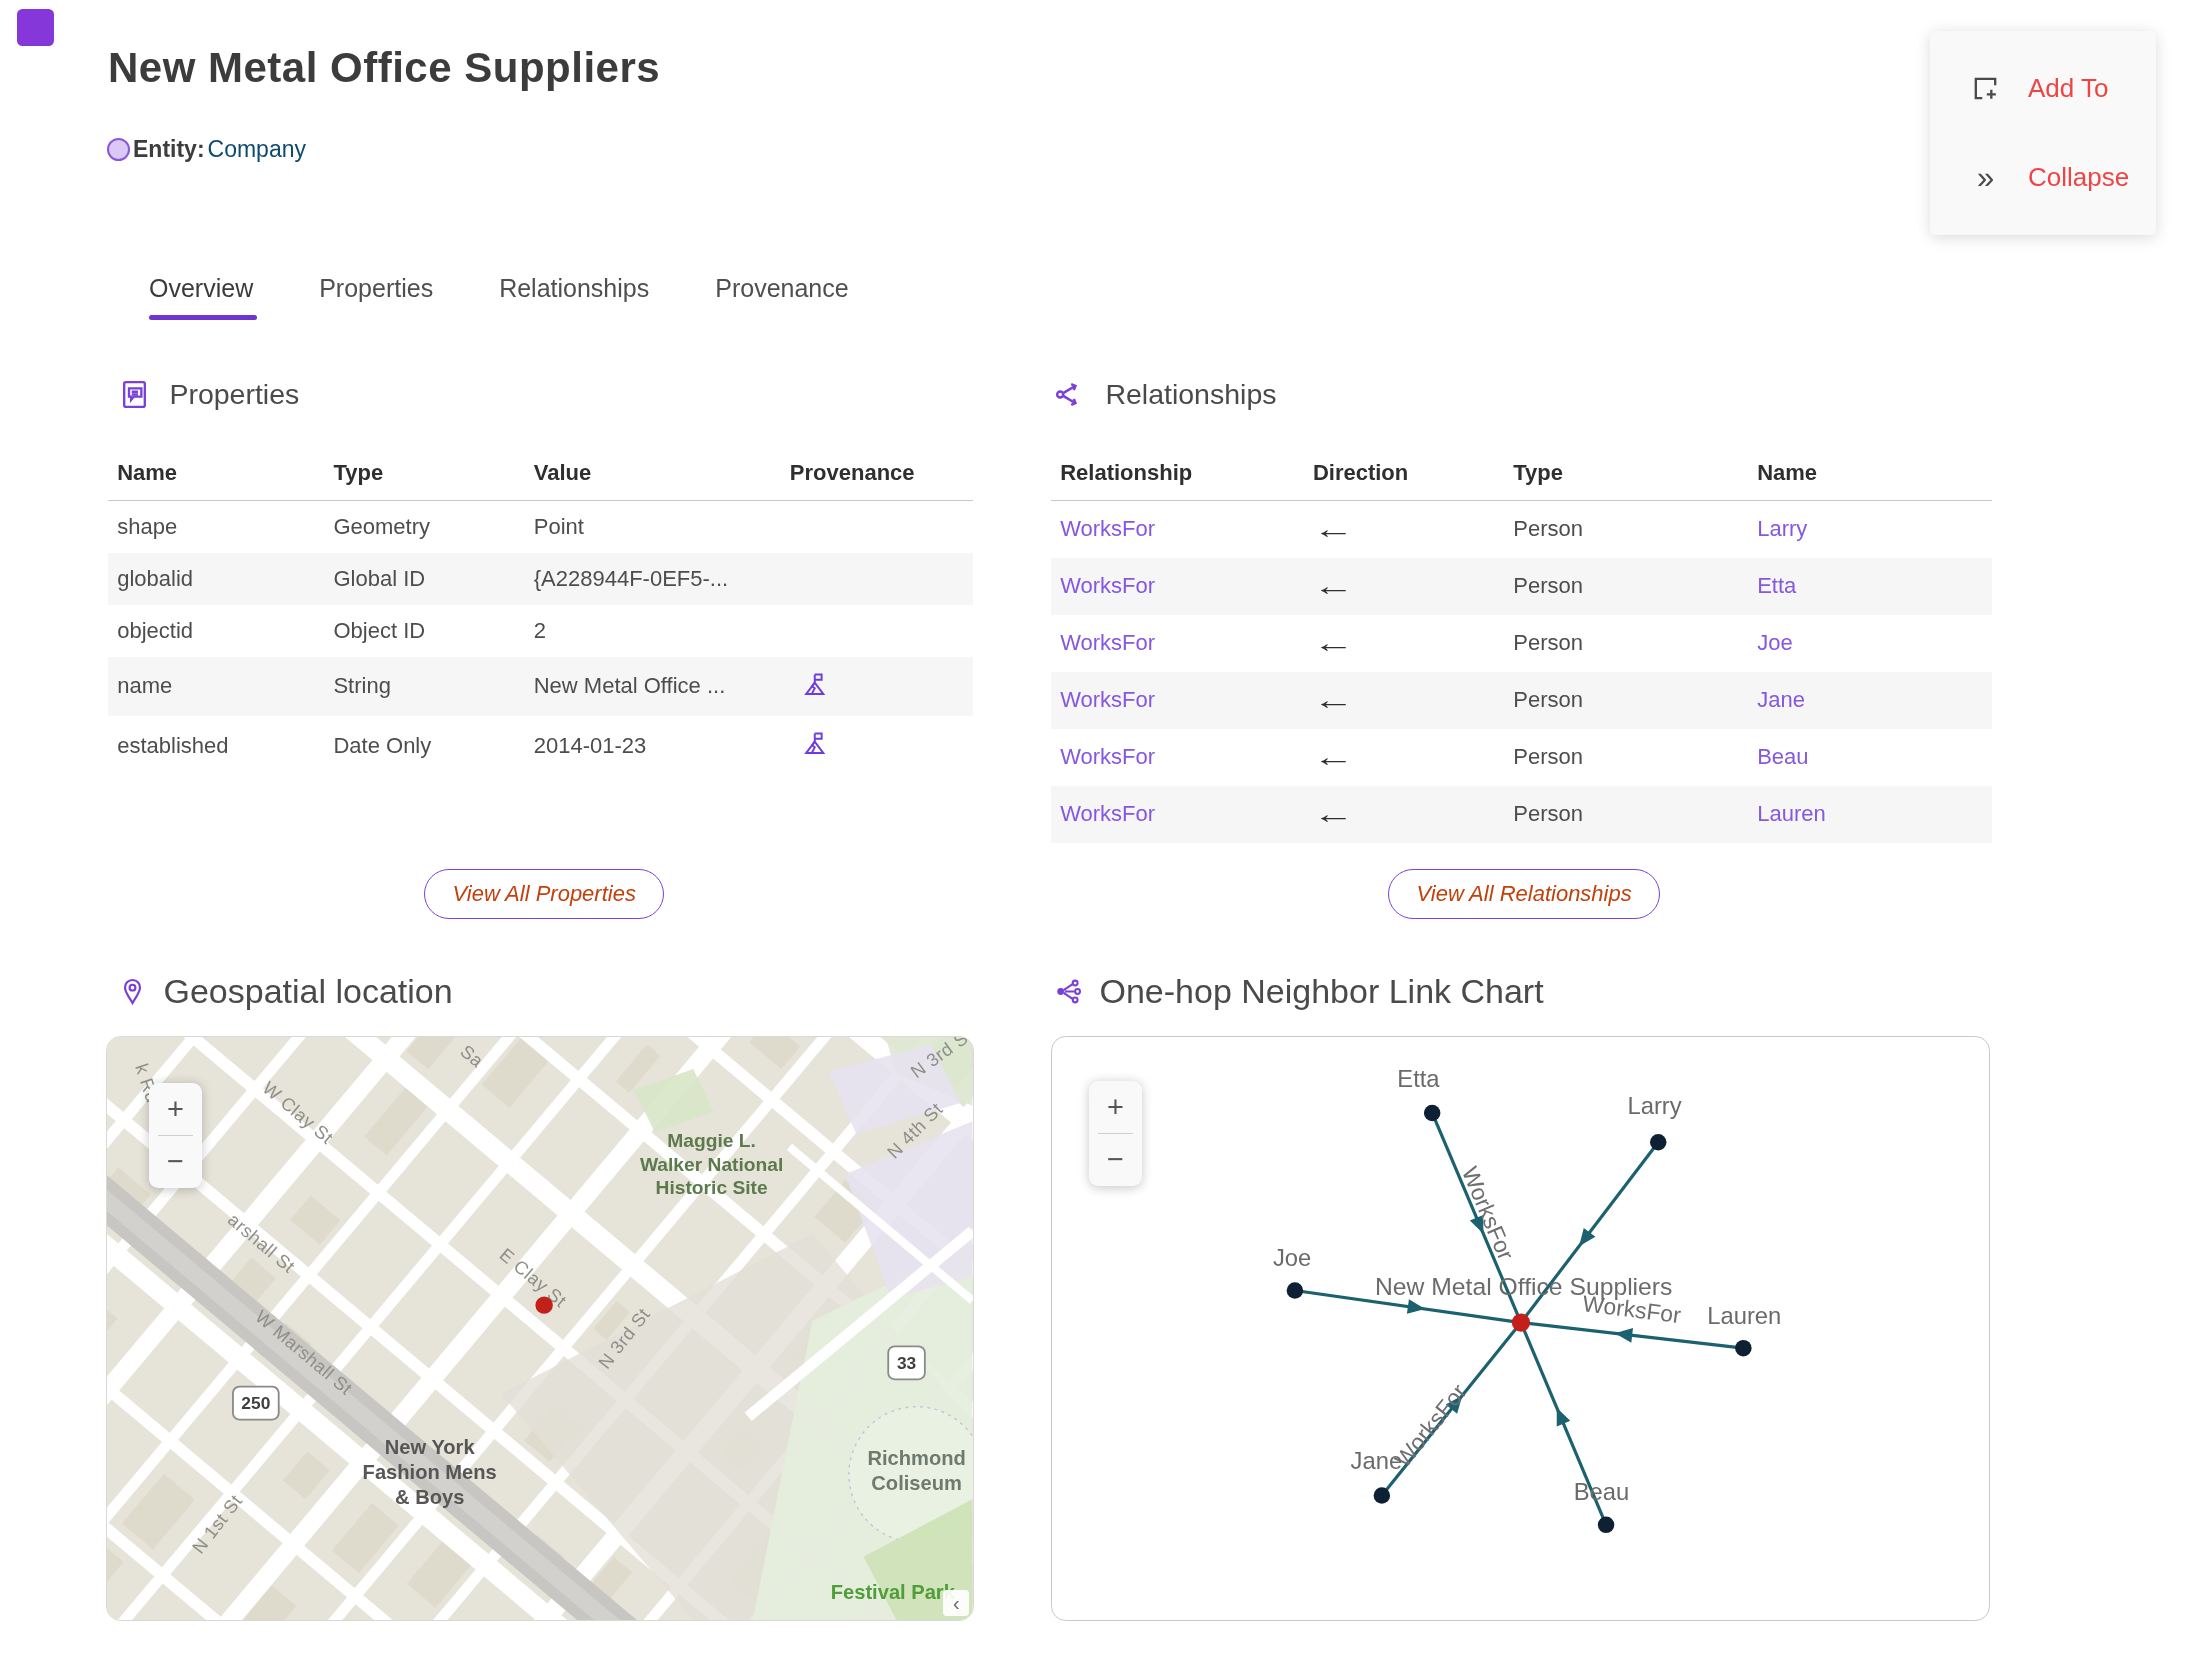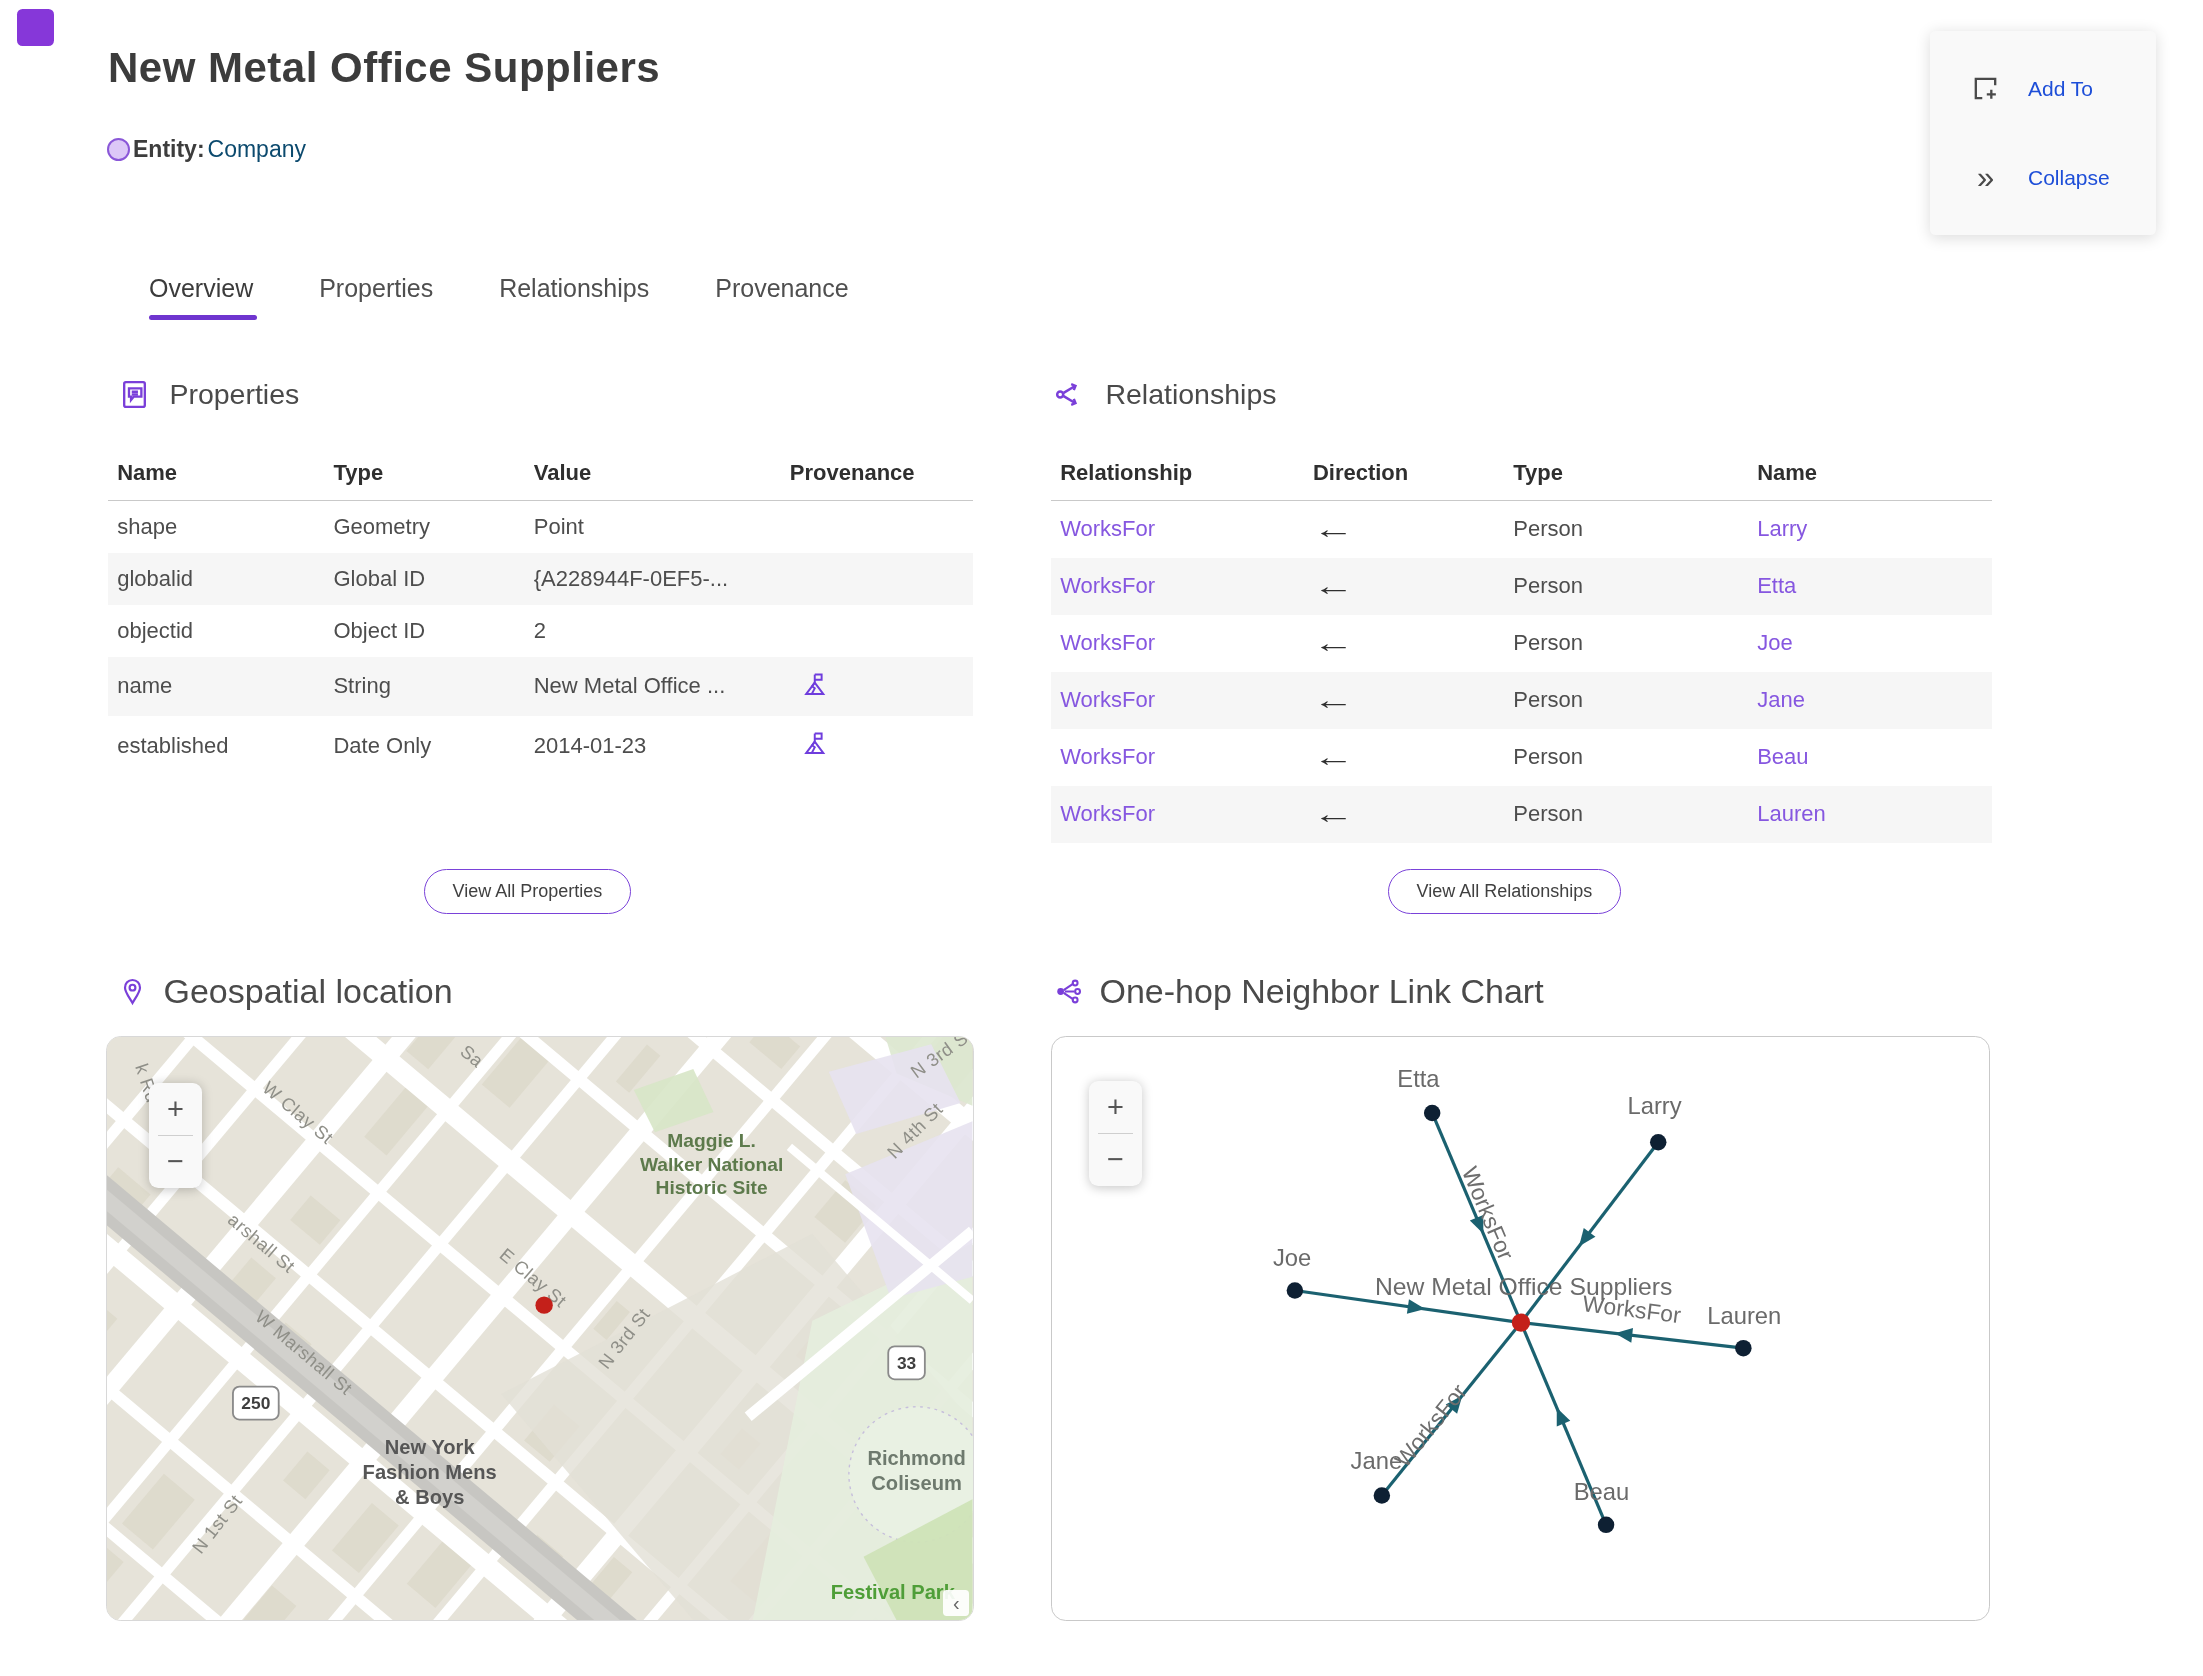--- a/index.html
+++ b/index.html
@@ -14,21 +14,21 @@
   .entity-label{font-size:23px;font-weight:700;color:#3d3d3d;}
   .entity-type{font-size:23px;color:#0c4a6e;}
 
   
   .float-menu{position:absolute;left:1930px;top:31px;width:226px;height:204px;background:#f9f9f9;border-radius:5.5px;
               box-shadow:0 2.8px 14.7px rgba(0,0,0,.14);display:flex;flex-direction:column;justify-content:space-around;
               padding:13px 0;box-sizing:border-box;}
   .menu-item{display:flex;align-items:center;gap:26px;padding-left:39px;cursor:pointer;}
   .mi-icon{width:33px;height:33px;display:flex;align-items:center;justify-content:center;color:#4a4a4a;}
   .mi-icon.chev{font-size:31px;color:#4a4a4a;line-height:1;}
-  .mi-label{font-size:21px;color:#1d4ed8;}
+  .mi-label{font-size:26px;color:#ef4444;}
 
   
   .tabs{position:absolute;left:108px;top:274px;margin:0;padding:0;list-style:none;display:flex;}
   .tabs li{font-size:25px;color:#4f4f4f;margin-right:66px;padding-bottom:16.5px;position:relative;cursor:pointer;}
   .tabs li.active{color:#3b3b3b;margin-left:41px;}
   .tabs li.active::after{content:"";position:absolute;left:0;bottom:0;width:104%;height:4.6px;background:#6f35cf;border-radius:2.8px;}
 
   
   .sec{position:absolute;display:flex;align-items:center;gap:18.4px;font-size:28.5px;color:#4a4a4a;}
   .sec.small{font-size:34px;gap:16.5px;}
@@ -44,22 +44,22 @@
   tbody tr:nth-child(even){background:#f6f6f6;}
   table.props th:nth-child(1){width:25%}table.props th:nth-child(2){width:23%}
   table.props th:nth-child(3){width:30%}table.props th:nth-child(4){width:22%}
   table.rel th:nth-child(1){width:27%}table.rel th:nth-child(2){width:21%}
   table.rel th:nth-child(3){width:26%}table.rel th:nth-child(4){width:26%}
   a.link{color:#8657e0;text-decoration:none;cursor:pointer;}
   .arrow{font-size:26px;color:#2f2f2f;display:inline-block;transform:scaleX(1.6);transform-origin:left center;}
   .flagcell{padding-left:20px;}
 
   
-  .pill{position:absolute;font-size:18px;color:#404040;border:1.8px solid #7a42d9;border-radius:27.5px;
-        padding:11px 27.5px;background:#fff;cursor:pointer;font-family:"Liberation Sans",sans-serif;}
+  .pill{position:absolute;font-size:22px;color:#c2410c;border:1.8px solid #7a42d9;border-radius:27.5px;
+        padding:11px 27.5px;background:#fff;cursor:pointer;font-family:"Liberation Sans",sans-serif;font-style:italic;}
   #view-props{left:424px;top:869px;}
   #view-rels{left:1388px;top:869px;}
 
   
   #map-panel{position:absolute;left:106px;top:1036px;width:868px;height:585px;border:0.9px solid #d8d8d8;
              border-radius:14.7px;overflow:hidden;box-sizing:border-box;background:#ebe9e0;}
   #chart-panel{position:absolute;left:1051px;top:1036px;width:939px;height:585px;border:0.9px solid #c9c9c9;
                border-radius:14.7px;overflow:hidden;box-sizing:border-box;background:#fff;}
   #map-panel svg,#chart-panel svg{display:block;width:100%;height:100%;font-family:"Liberation Sans",sans-serif;}
 

